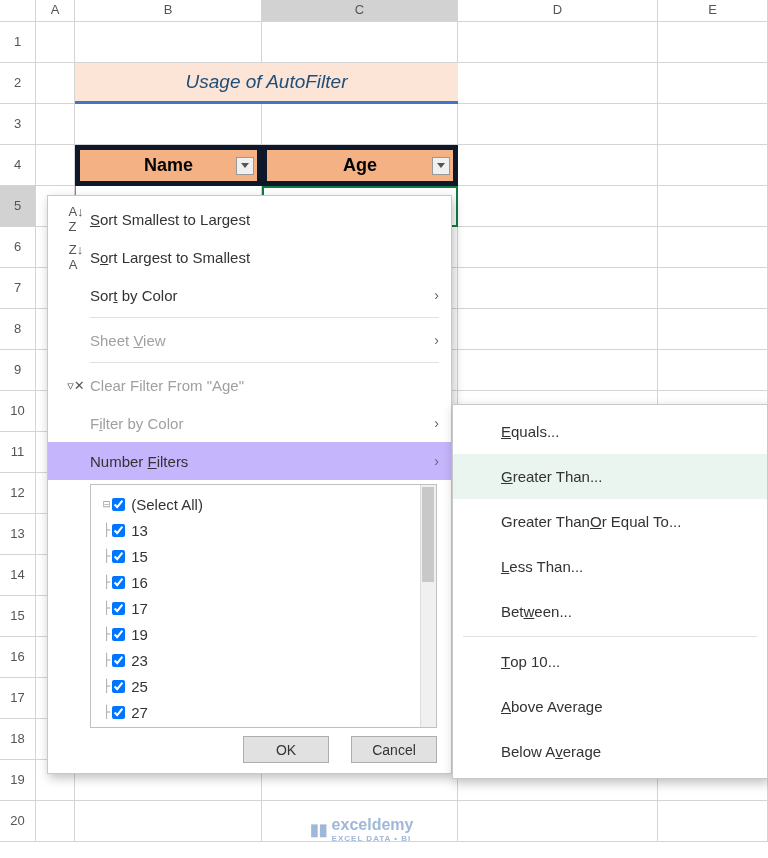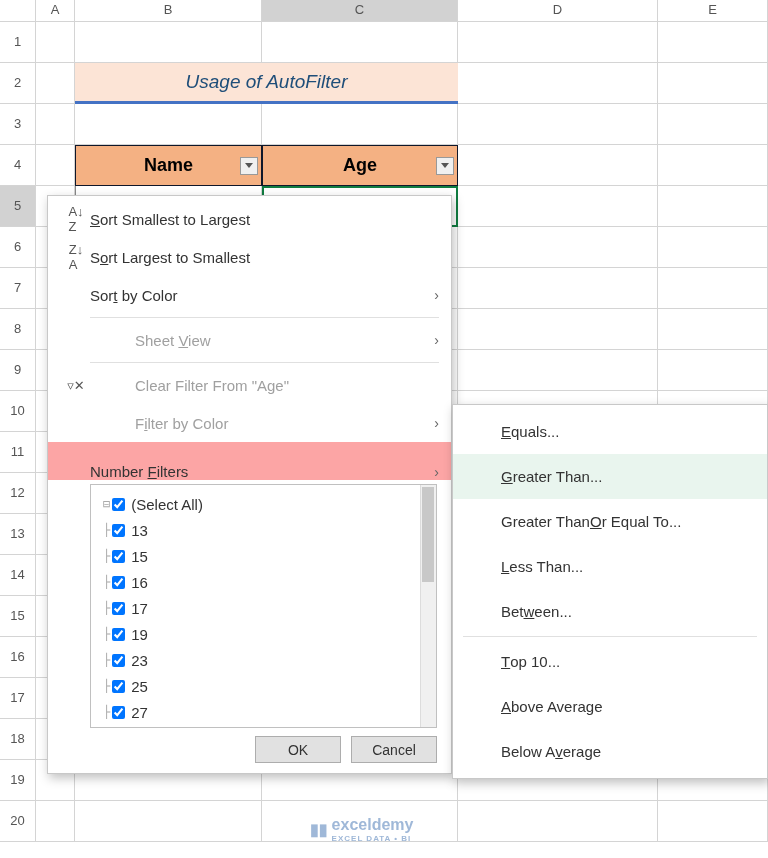--- a/index.html
+++ b/index.html
@@ -24,47 +24,47 @@
 .cell { border-right: 1px solid #d4d4d4; position: relative; }
 .c-A { width: 39px; }
 .c-B { width: 187px; }
 .c-C { width: 196px; }
 .c-D { width: 200px; }
 .c-E { width: 110px; }
 
 .title-merge { position: absolute; left: 39px; top: 41px; width: 383px; height: 41px; background: #fce4d6; border-bottom: 3px solid #4472c4; display: flex; align-items: center; justify-content: center; font-size: 19px; font-weight: normal; color: #1f4e79; font-style: italic; }
 
 .tbl-border { position: absolute; left: 39px; top: 123px; width: 383px; height: 82px; border: 1px solid #888; }
-.hdr-cell { position: absolute; top: 123px; height: 41px; background: #f4b183; border: 1px solid #0f172a; display: flex; align-items: center; justify-content: center; font-weight: bold; font-size: 18px; }
+.hdr-cell { position: absolute; top: 123px; height: 41px; background: #f4b183; border: 5px solid #0f172a; display: flex; align-items: center; justify-content: center; font-weight: bold; font-size: 18px; }
 .hdr-name { left: 39px; width: 187px; }
 .hdr-age { left: 226px; width: 196px; }
 .filter-btn { position: absolute; right: 3px; top: 50%; transform: translateY(-50%); width: 18px; height: 18px; background: #f0f0f0; border: 1px solid #999; display: flex; align-items: center; justify-content: center; }
 .filter-btn::after { content: ""; border-left: 4px solid transparent; border-right: 4px solid transparent; border-top: 5px solid #555; }
 
 .sel-cell { position: absolute; left: 226px; top: 164px; width: 196px; height: 41px; border: 2px solid #107c41; }
 
 .menu1 { position: absolute; left: 47px; top: 195px; width: 405px; background: #fff; border: 1px solid #c8c8c8; box-shadow: 2px 4px 10px rgba(0,0,0,0.25); font-size: 15px; color: #333; padding: 4px 0 10px 0; }
 .menu1 .mi { display: flex; align-items: center; height: 38px; padding-left: 14px; padding-right: 12px; position: relative; }
-.menu1 .mi.disabled { color: #a0a0a0; gap: 45px; }
-.menu1 .mi.hl { background: #fca5a5; align-items: flex-end; }
+.menu1 .mi.disabled { color: #a0a0a0; }
+.menu1 .mi.hl { background: #c4b5fd; }
 .menu1 .ico { width: 28px; display: flex; justify-content: center; font-size: 13px; color: #555; }
 .menu1 .arrow { margin-left: auto; font-size: 14px; color: #666; }
 .menu1 .sep { height: 1px; background: #e0e0e0; margin: 3px 12px 3px 42px; }
 
 .search-box { margin: 6px 12px 4px 42px; height: 28px; border: 1px solid #aaa; display: flex; align-items: center; padding: 0 6px 0 8px; color: #555; font-style: italic; }
 .search-box .mag { margin-left: auto; font-style: normal; font-size: 16px; }
 
 .chk-list { margin: 4px 14px 8px 42px; height: 244px; border: 1px solid #c0c0c0; overflow: hidden; position: relative; padding: 6px 0 0 12px; }
 .chk-item { display: flex; align-items: center; height: 26px; font-size: 15px; }
 .chk-item .tree { color: #aaa; margin-right: 2px; font-family: monospace; font-size: 12px; }
 .chk-item input { margin-right: 6px; width: 13px; height: 13px; }
 .chk-list .sb { position: absolute; right: 0; top: 0; bottom: 0; width: 16px; background: #f0f0f0; border-left: 1px solid #dcdcdc; }
 .chk-list .sb-thumb { position: absolute; right: 2px; top: 2px; width: 12px; height: 95px; background: #c8c8c8; }
 
-.btn-row { display: flex; justify-content: flex-end; gap: 10px; padding: 0 14px; }
+.btn-row { display: flex; justify-content: flex-end; gap: 22px; padding: 0 14px; }
 .btn { width: 86px; height: 27px; border: 1px solid #adadad; background: #e1e1e1; font-size: 14px; display: flex; align-items: center; justify-content: center; }
 
 .menu2 { position: absolute; left: 452px; top: 404px; width: 316px; background: #fff; border: 1px solid #c8c8c8; box-shadow: 2px 4px 10px rgba(0,0,0,0.25); font-size: 15px; color: #333; padding: 4px 0; }
 .menu2 .mi2 { height: 45px; display: flex; align-items: center; padding-left: 48px; }
 .menu2 .mi2.hl { background: #e9f5ee; }
 .menu2 .sep2 { height: 1px; background: #e0e0e0; margin: 2px 10px; }
 
 .watermark { position: absolute; left: 310px; top: 816px; color: #9fb8d8; font-size: 16px; font-weight: bold; display: flex; align-items: center; gap: 4px; }
 .watermark .sub { font-size: 8px; font-weight: bold; letter-spacing: 1px; display: block; }
 

